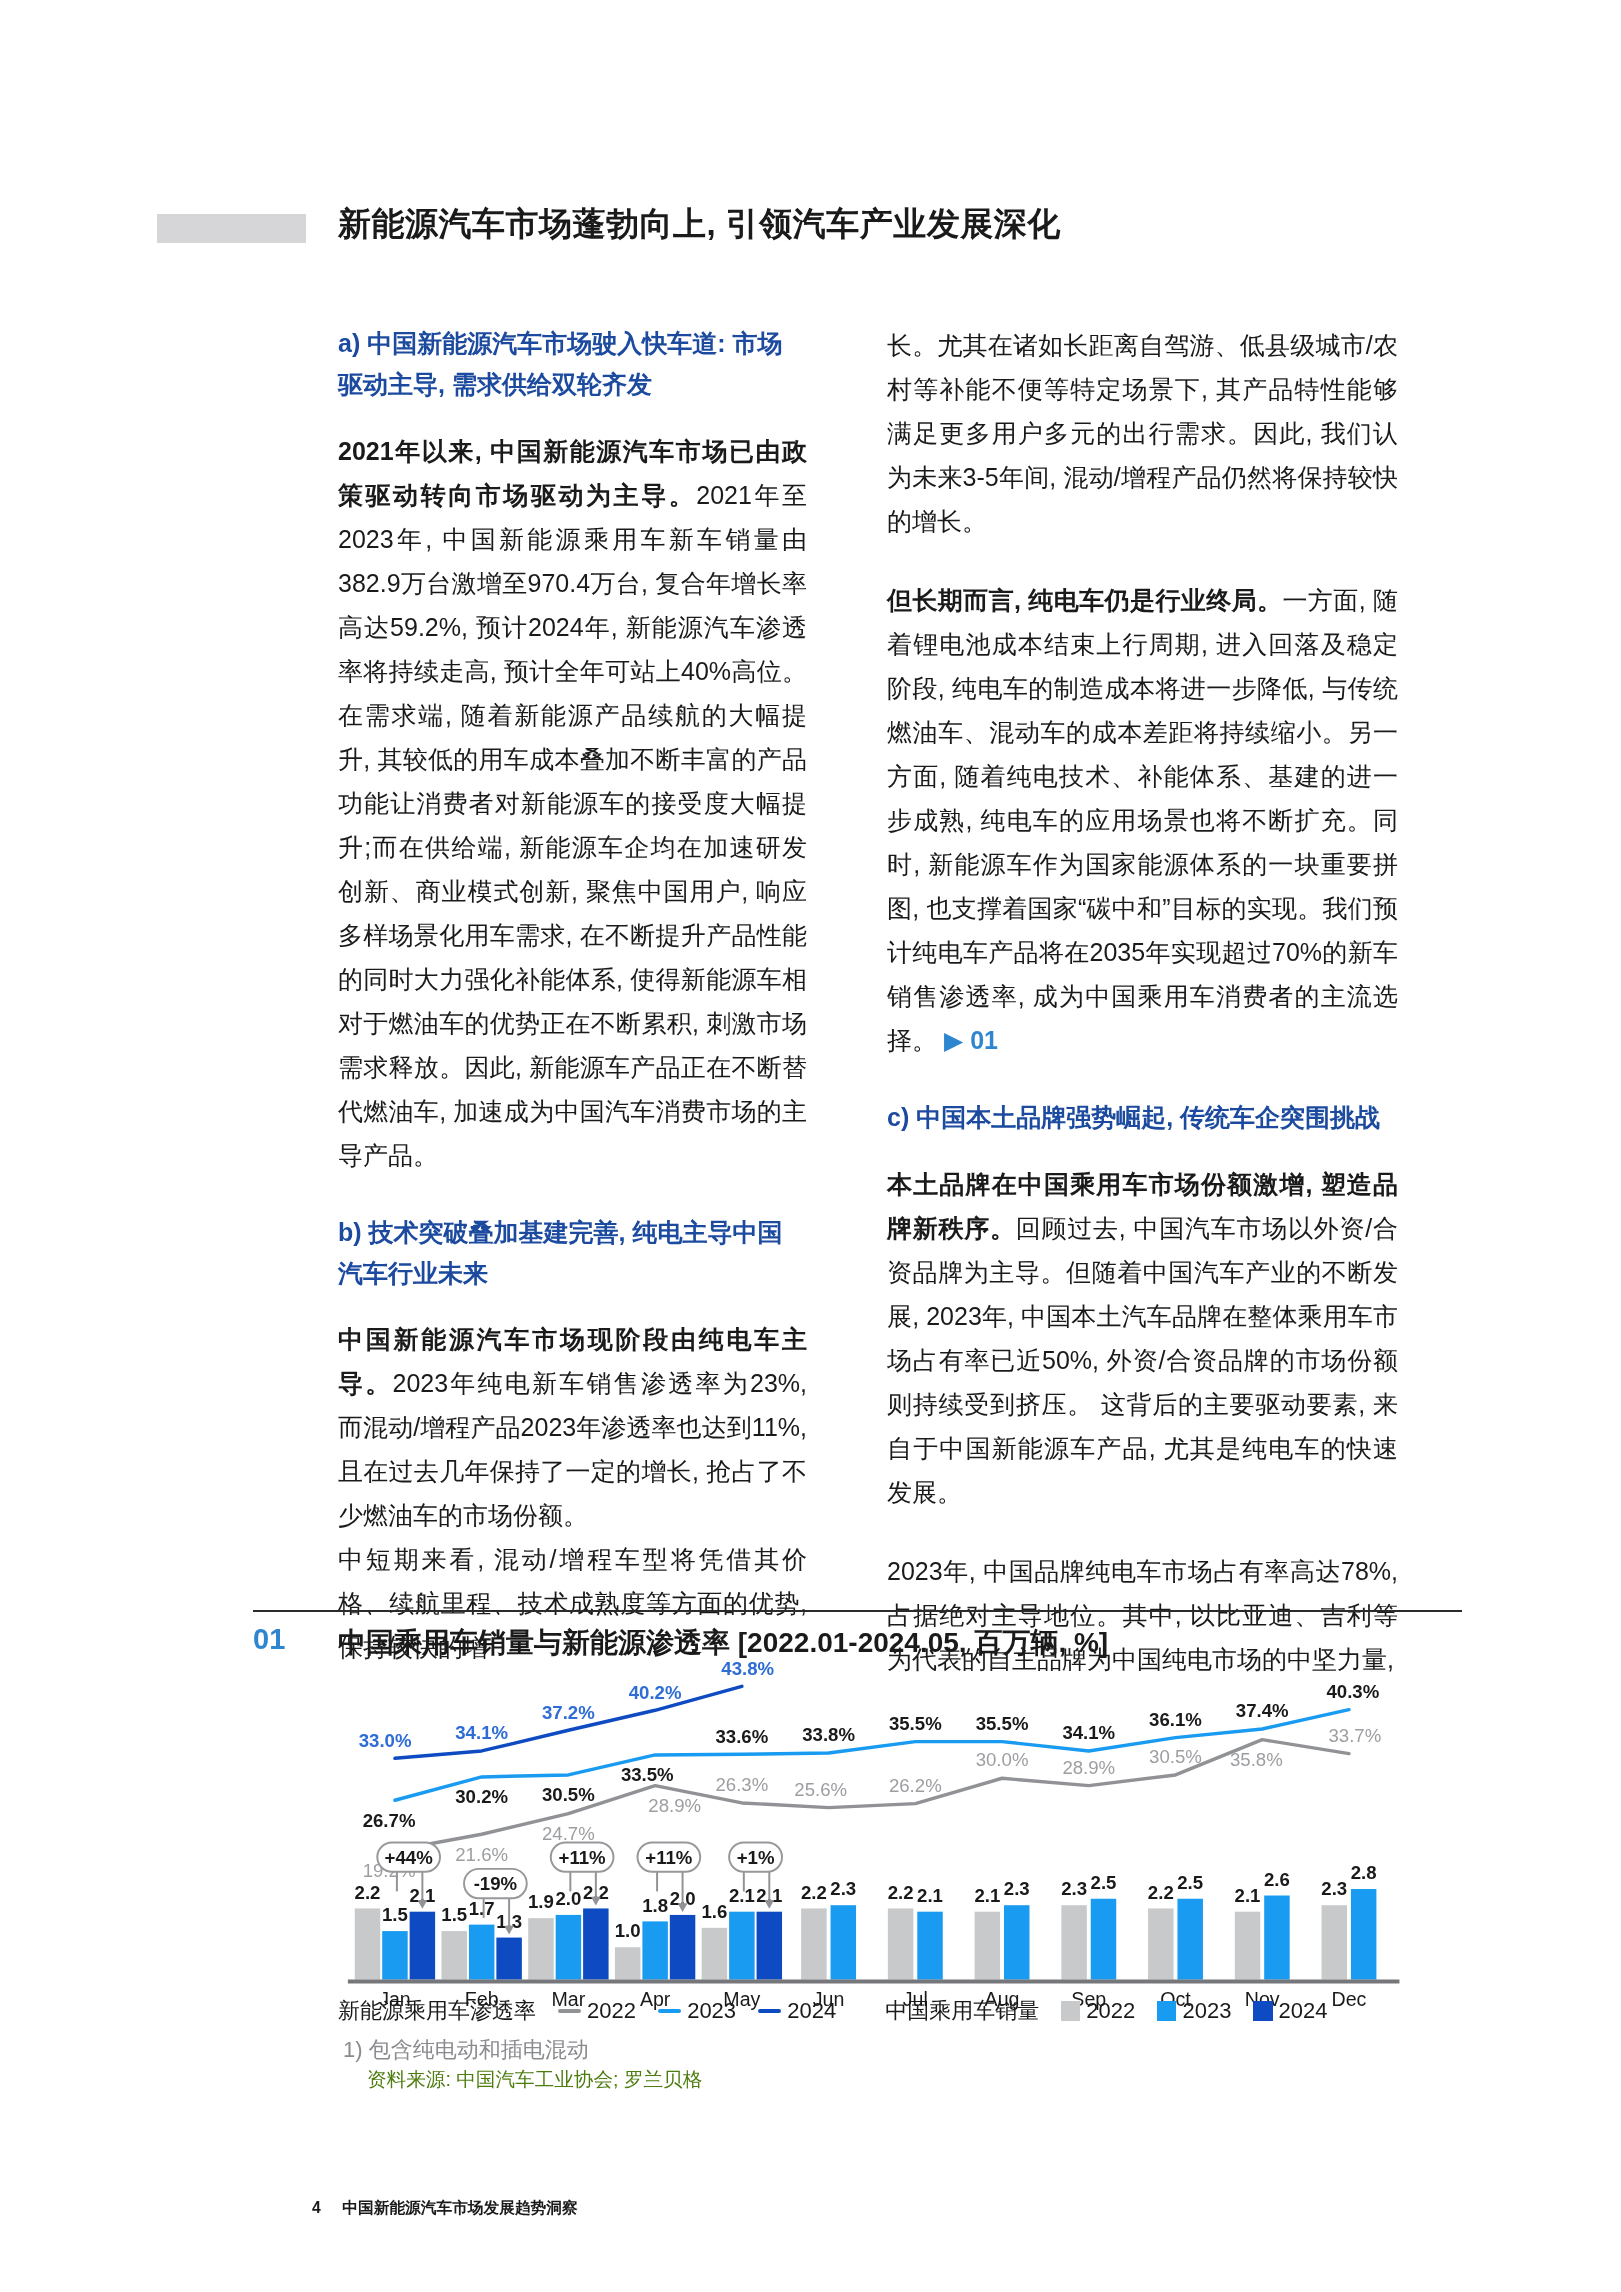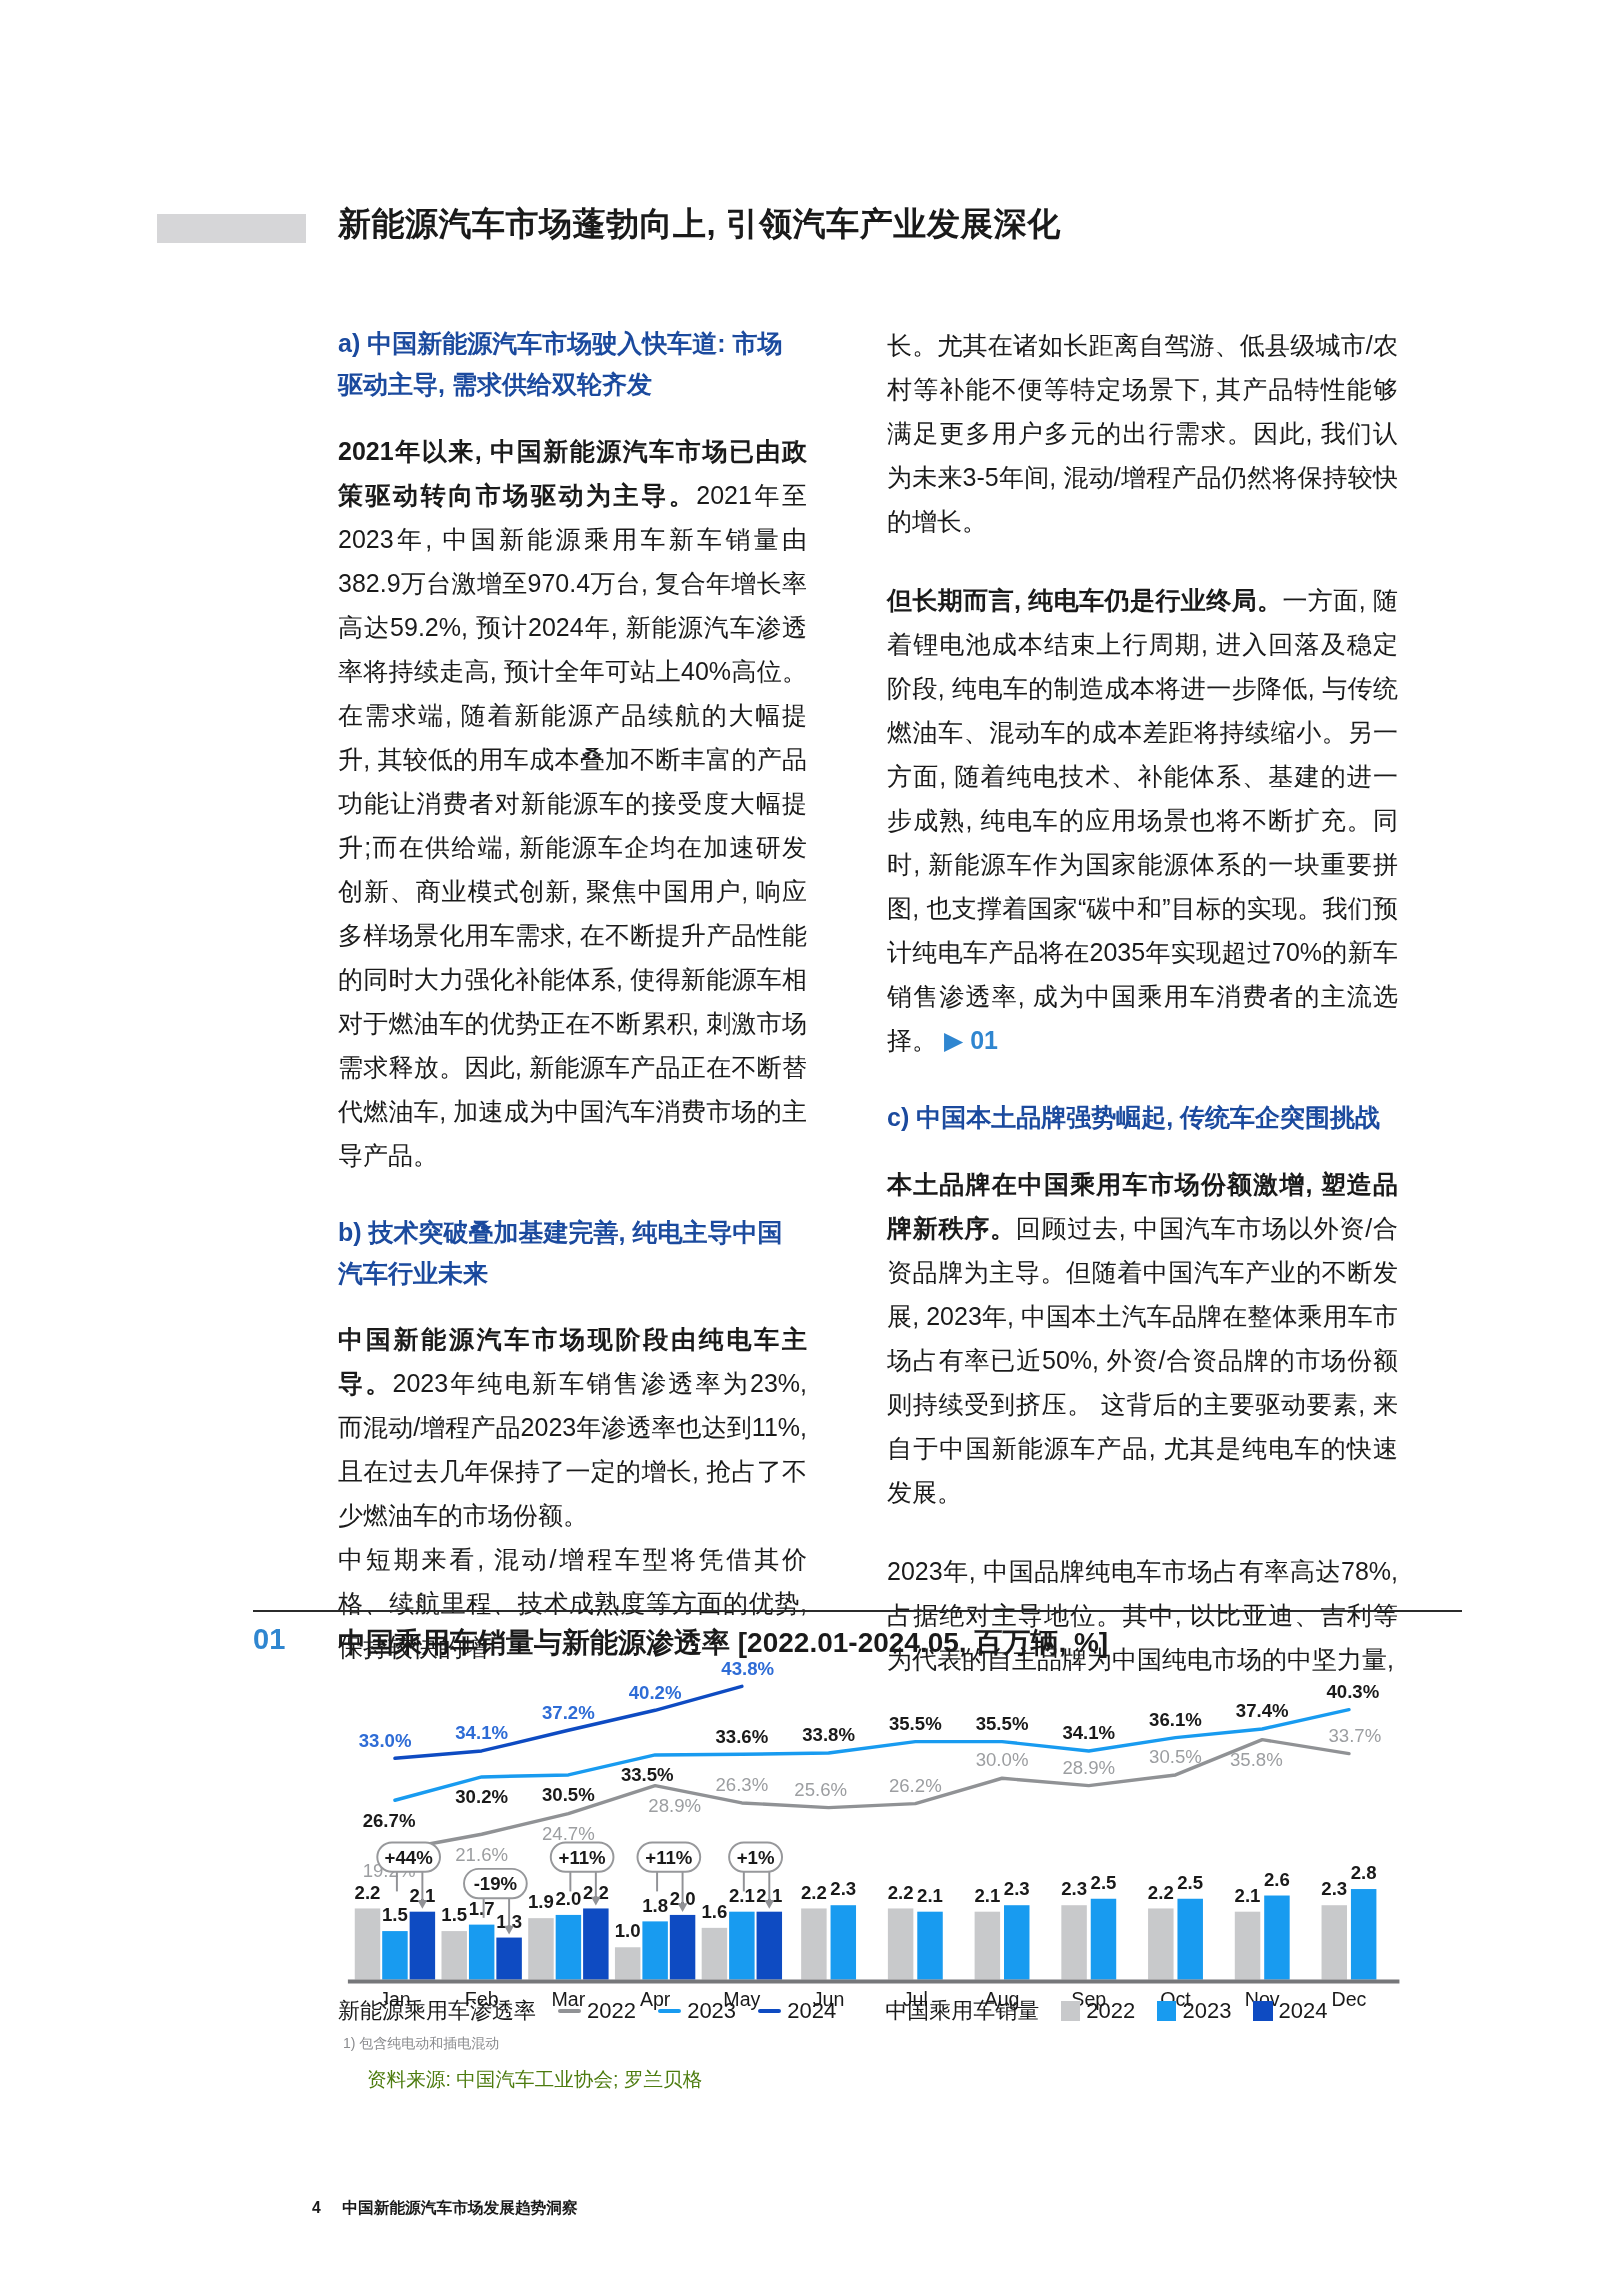--- a/index.html
+++ b/index.html
@@ -18,21 +18,21 @@
   .ref-link{color:#2f86d0;font-weight:700;white-space:nowrap;}
   .chart-rule{position:absolute;left:253px;top:1610px;width:1209px;height:2px;background:#2b2b2b;}
   .fig-num{position:absolute;left:253px;top:1623px;font-size:29px;font-weight:700;color:#2f86d0;}
   .fig-title{position:absolute;left:338px;top:1624px;font-size:28px;font-weight:700;}
   #chart-svg{position:absolute;left:294px;top:1656px;}
   .legend{position:absolute;left:338px;top:1996px;display:flex;align-items:center;gap:21.6px;font-size:22px;color:#1a1a1a;}
   .legend-item{display:flex;align-items:center;gap:6px;}
   .sw-line{display:inline-block;width:23.5px;height:3.9px;border-radius:2px;}
   .sw-sq{display:inline-block;width:19.6px;height:19.6px;}
   .grp2{margin-left:27.4px;}
-  .footnote{position:absolute;left:343px;top:2035px;font-size:14px;color:#8a8b8e;}
+  .footnote{position:absolute;left:343px;top:2035px;font-size:22px;color:#8a8b8e;}
   .source{position:absolute;left:367px;top:2066px;font-size:19.6px;color:#4d7c0f;}
   .footer{position:absolute;left:312px;top:2198px;display:flex;gap:21.6px;font-size:15.7px;font-weight:700;align-items:baseline;}
 </style>
 </head>
 <body>
 
 <div class="page">
 
   <div class="header-block"></div>
   <div class="page-title">新能源汽车市场蓬勃向上, 引领汽车产业发展深化</div>

